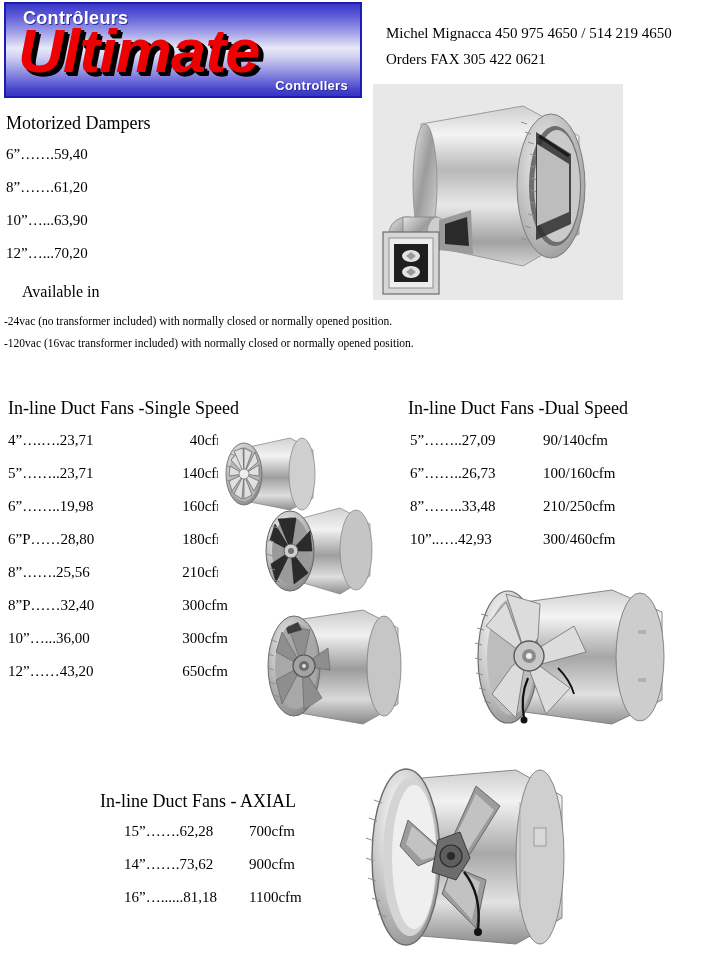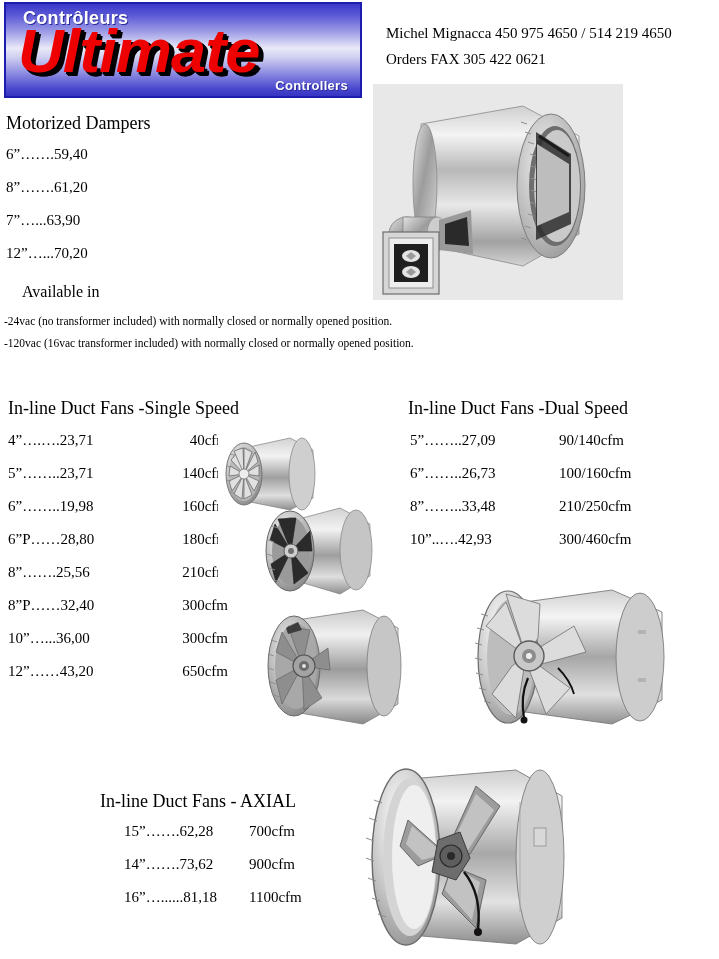--- a/index.html
+++ b/index.html
@@ -126,21 +126,21 @@
   
   #single-heading { left: 8px; top: 398px; }
   #single-list { left: 8px; top: 432px; }
   #single-list .pcol-size { width: 140px; }
   #single-list .pcol-cfm { width: 80px; text-align: right; }
 
   
   #dual-heading { left: 408px; top: 398px; }
   #dual-list { left: 410px; top: 432px; }
   #dual-list .pcol-size { width: 133px; }
-  #dual-list .pcol-cfm { width: 100px; margin-left: 16px; }
+  #dual-list .pcol-cfm { width: 100px; }
 
   
   #axial-heading { left: 100px; top: 791px; }
   #axial-list { left: 124px; top: 823px; }
   #axial-list .pcol-size { width: 125px; }
   #axial-list .pcol-cfm { width: 80px; }
 
   
   .photo { position: absolute; }
 
@@ -169,21 +169,21 @@
 <div class="section-heading" id="damper-heading">Motorized Dampers</div>
 
 <div class="price-list" id="damper-list">
   <div class="price-row">
     <span class="pcol pcol-size">6”…….59,40</span>
   </div>
   <div class="price-row">
     <span class="pcol pcol-size">8”…….61,20</span>
   </div>
   <div class="price-row">
-    <span class="pcol pcol-size">7”…...63,90</span>
+    <span class="pcol pcol-size">10”…...63,90</span>
   </div>
   <div class="price-row">
     <span class="pcol pcol-size">12”…...70,20</span>
   </div>
 </div>
 
 <div id="available-in">Available in</div>
 <div class="note-line" id="note-24">-24vac (no transformer included) with normally closed or normally opened position.</div>
 <div class="note-line" id="note-120">-120vac (16vac transformer included) with normally closed or normally opened position.</div>
 

